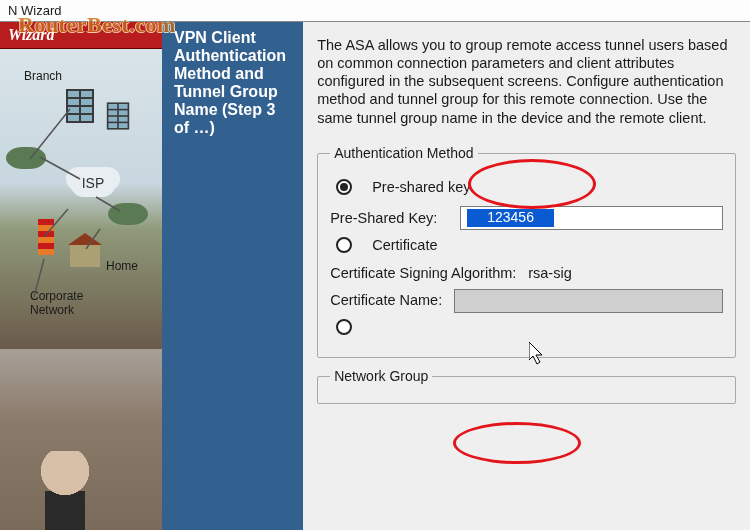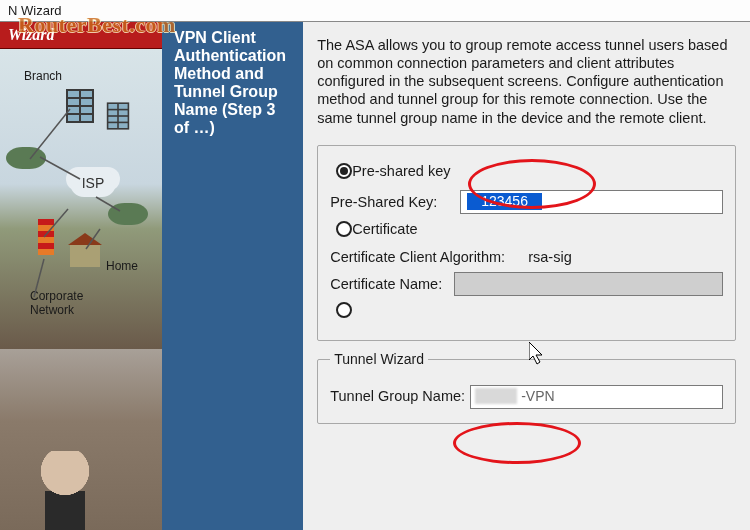--- a/index.html
+++ b/index.html
@@ -163,21 +163,21 @@
   fieldset.group > legend {
     padding: 0 4px;
     font-size: 14px;
     color: #1a1a1a;
     background: #efefef;
   }
   .radio-row {
     display: flex;
     align-items: center;
     margin: 6px 0 10px 6px;
-    gap: 0;
+    gap: 20px;
   }
   .radio {
     width: 16px; height: 16px;
     border: 2px solid #222;
     border-radius: 50%;
     display:inline-flex; align-items:center; justify-content:center;
     background:#fff;
   }
   .radio.checked::after{
     content:''; width:8px; height:8px; background:#222; border-radius:50%;
@@ -195,21 +195,21 @@
     flex:1;
     height: 24px;
     font-size: 14px;
     padding: 2px 6px;
     border: 1px solid #7a7a7a;
     background: #fff;
     outline:none;
   }
   .text-input.disabled { background:#cfcfcf; color:#888;}
   .sel-highlight{
-    display:inline-block; background:#0a5bd1; color:#fff; padding:0 14px;
+    display:inline-block; background:#0a5bd1; color:#fff; padding:0 20px;
   }
   .static-val { margin-left: 2px; }
   .cursor-arrow {
     position:absolute;
     pointer-events:none;
     z-index:40;
   }
   
   .annot {
     position:absolute;
@@ -290,59 +290,53 @@
     <div class="photo"></div>
   </div>
 
   <div class="right-panel">
     <div class="step-header">VPN Client Authentication Method and Tunnel Group Name  (Step 3 of …)</div>
 
     <div class="content" style="position:relative;">
       <div class="instructions">The ASA allows you to group remote access tunnel users based on common connection parameters and client attributes configured in the subsequent screens. Configure authentication method and tunnel group for this remote connection. Use the same tunnel group name in the device and the remote client.</div>
 
       <fieldset class="group">
+        <legend>Authentication Method</legend>
 
         <div class="radio-row">
           <span class="radio checked"></span>
           <span>Pre-shared key</span>
         </div>
         <div class="sub-indent field-row">
           <label class="psk-label">Pre-Shared Key:</label>
           <div class="text-input" style="position:relative;">
             <span class="sel-highlight">123456</span>
           </div>
         </div>
 
         <div class="radio-row">
           <span class="radio"></span>
           <span>Certificate</span>
         </div>
         <div class="sub-indent field-row">
-          <label style="min-width:196px;">Certificate Client Algorithm:</label>
+          <label style="min-width:196px;">Certificate Signing Algorithm:</label>
           <span class="static-val">rsa-sig</span>
         </div>
         <div class="sub-indent field-row">
           <label style="min-width:124px;">Certificate Name:</label>
           <div class="text-input disabled"></div>
         </div>
 
         <div class="radio-row">
           <span class="radio"></span>
         </div>
       </fieldset>
 
       <fieldset class="group" style="padding-bottom:8px;">
-        <legend>Tunnel Wizard</legend>
-        <div class="field-row">
-          <label style="min-width:140px;">Tunnel Group Name:</label>
-          <div class="text-input" style="position:relative; color:#666;">
-            <span class="blur" style="left:4px; top:2px; width:42px; height:16px;"></span>
-            <span style="margin-left:44px;">-VPN</span>
-          </div>
-        </div>
+        <legend>Network Group</legend>
       </fieldset>
 
       <div class="annot" style="top:137px; left:165px; width:128px; height:50px;"></div>
       <div class="annot" style="top:400px; left:150px; width:128px; height:42px;"></div>
 
       <svg class="cursor-arrow" style="top:320px; left:226px;" width="20" height="26">
         <polygon points="0,0 0,18 4,14 8,22 11,20 7,13 13,13" fill="#fff" stroke="#000" stroke-width="1"></polygon>
       </svg>
     </div>
   </div>

